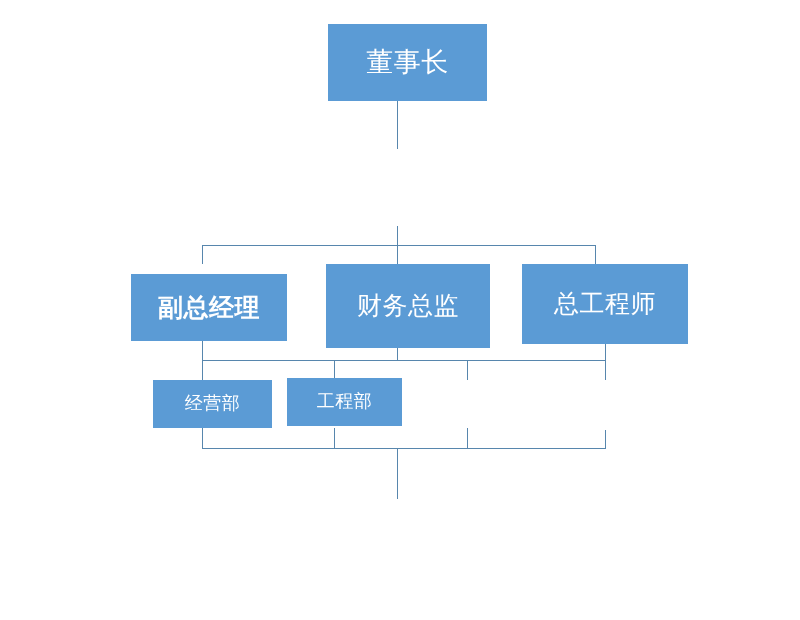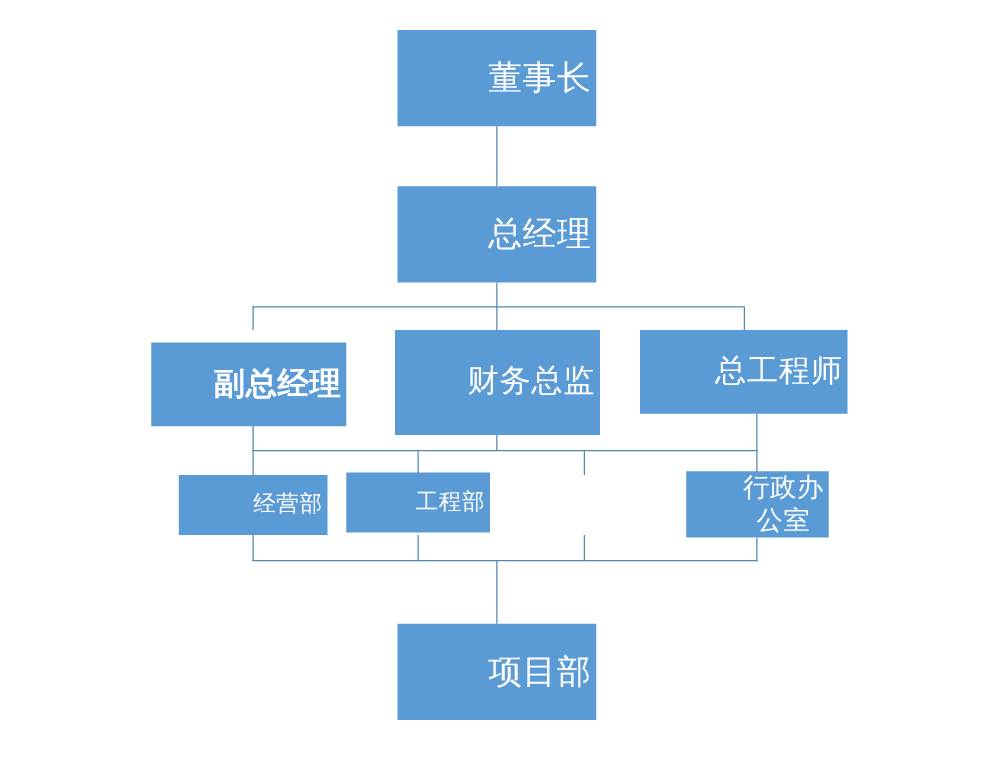--- a/index.html
+++ b/index.html
@@ -19,27 +19,28 @@
     height: 620px;
     background: #ffffff;
   }
   
   .org-box {
     position: absolute;
     background: #5B9BD5;
     color: #ffffff;
     display: flex;
     align-items: center;
-    justify-content: flex-end;
+    justify-content: center;
     text-align: center;
     box-sizing: border-box;
     line-height: 1.18;
     font-weight: 400;
     letter-spacing: 0.5px;
     user-select: none;
+    margin-left: 10px;
   }
   .org-box.level-1,
   .org-box.level-2,
   .org-box.level-5 {
     font-size: 27px;
   }
   .org-box.level-3 {
     font-size: 25px;
   }
   .org-box.level-4 {
@@ -93,47 +94,37 @@
   <div class="conn conn-v" style="left:605px; top:430px; height:19px;"></div>
 
   <div class="conn conn-h" style="left:202px; top:448px; width:404px;"></div>
 
   <div class="conn conn-v" style="left:397px; top:448px; height:51px;"></div>
 
   <div class="org-box level-1" style="left:318px; top:24px; width:159px; height:77px;">
     <span class="box-label">董事长</span>
   </div>
 
-  <div class="org-box level-2" style="left:318px; top:149px; width:159px; height:77px;">
-    <span class="box-label">总经理</span>
-  </div>
 
   <div class="org-box level-3" style="left:121px; top:274px; width:156px; height:67px;font-weight:bold;">
     <span class="box-label">副总经理</span>
   </div>
 
   <div class="org-box level-3" style="left:316px; top:264px; width:164px; height:84px;">
     <span class="box-label">财务总监</span>
   </div>
 
-  <div class="org-box level-3" style="left:512px; top:264px; width:166px; height:67px;">
+  <div class="org-box level-3" style="left:512px; top:264px; width:166px; height:80px;">
     <span class="box-label">总工程师</span>
   </div>
 
   <div class="org-box level-4" style="left:143px; top:380px; width:119px; height:48px;">
     <span class="box-label">经营部</span>
   </div>
 
   <div class="org-box level-4" style="left:277px; top:378px; width:115px; height:48px;">
     <span class="box-label">工程部</span>
   </div>
 
 
-  <div class="org-box two-line" style="left:549px; top:377px; width:114px; height:53px;">
-    <span class="box-label">行政办
-公室</span>
-  </div>
 
-  <div class="org-box level-5" style="left:318px; top:499px; width:159px; height:77px;">
-    <span class="box-label">项目部</span>
-  </div>
 
 </div>
 
 </body></html>

